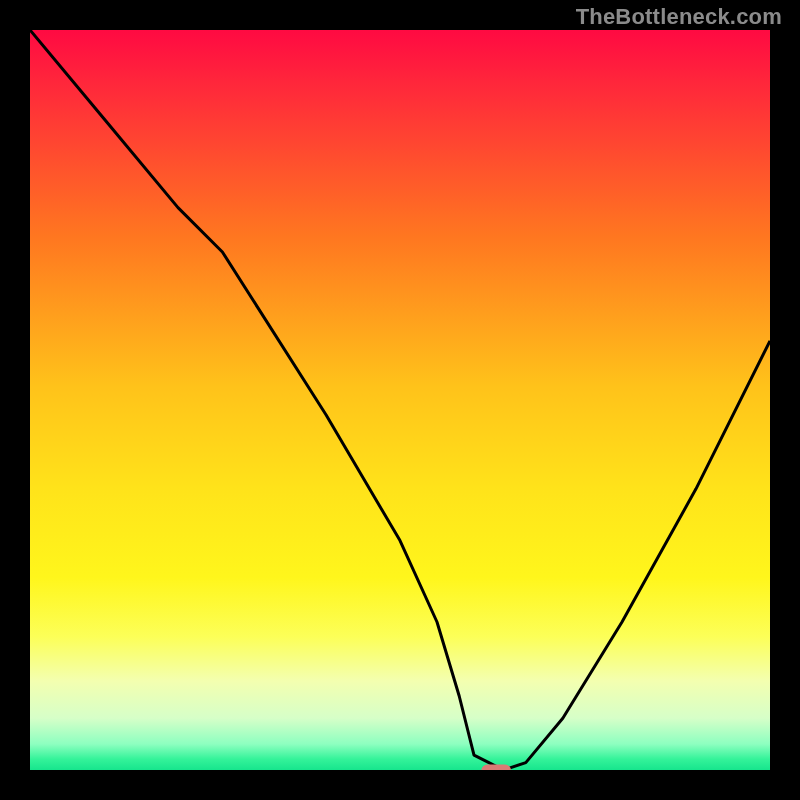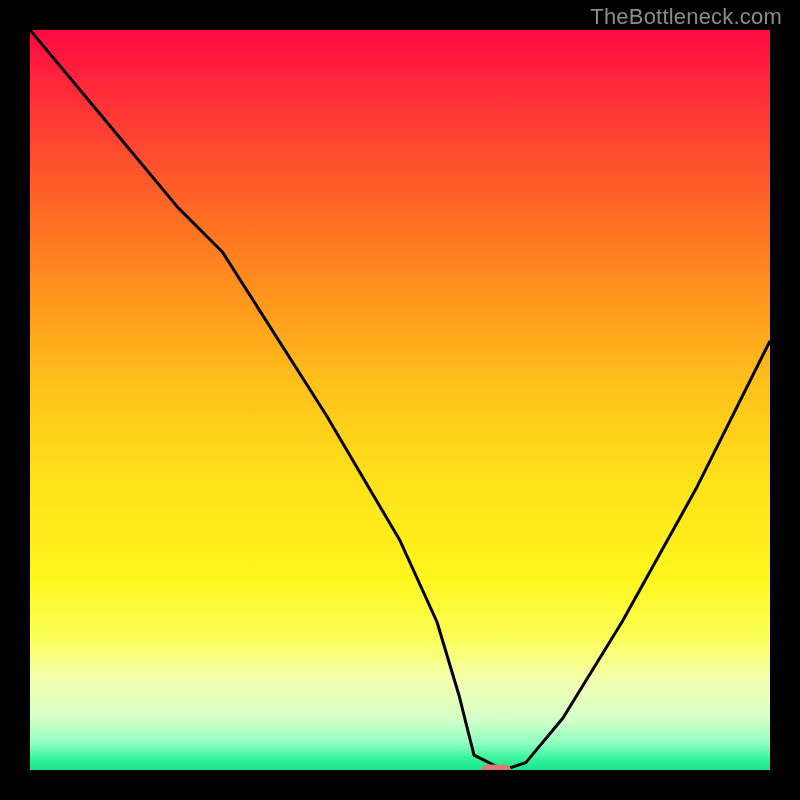--- a/index.html
+++ b/index.html
@@ -30,21 +30,21 @@
     top: 0;
     width: 740px;
     height: 740px;
   }
   .watermark {
     position: absolute;
     top: 4px;
     right: 18px;
     font-family: Arial, Helvetica, sans-serif;
     font-size: 22px;
-    font-weight: 400;
+    font-weight: 700;
     color: #8b8b8b;
     letter-spacing: 0.2px;
     user-select: none;
   }
 </style>
 </head>
 <body>
 
 <div class="stage">
 

